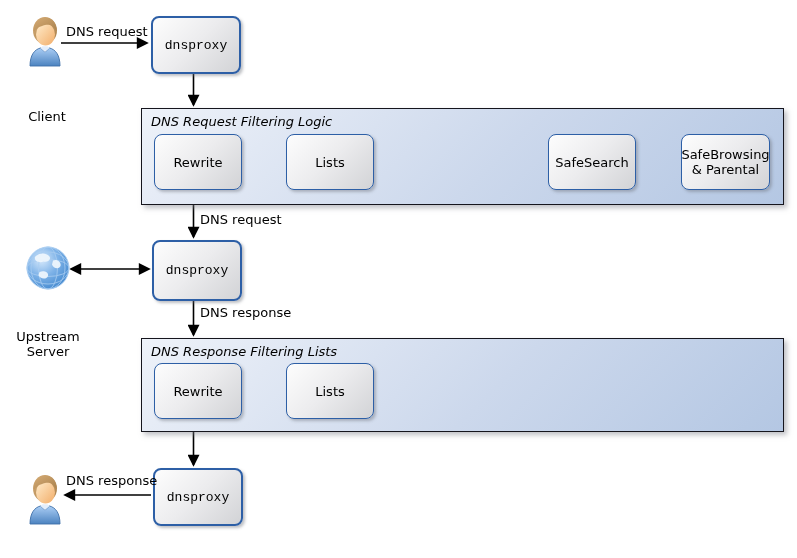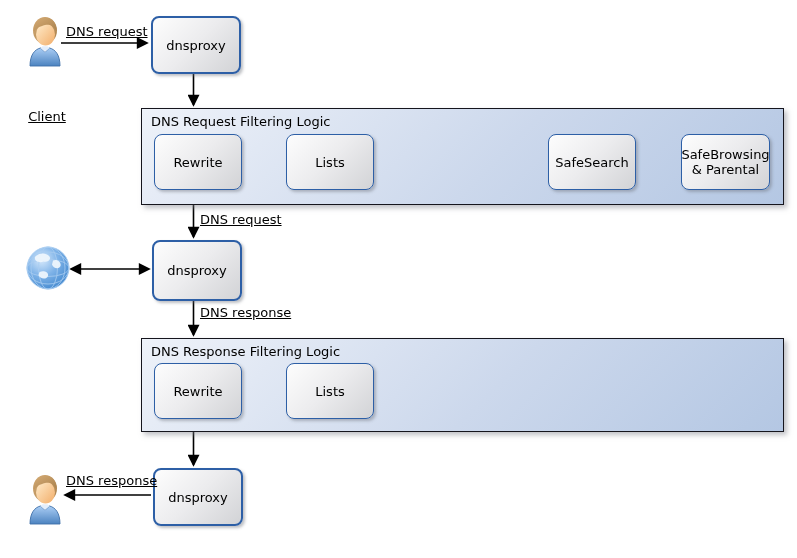--- a/index.html
+++ b/index.html
@@ -10,30 +10,30 @@
   }
   
   .node{
     position:absolute;
     border:1.5px solid #2d5fa6;border-radius:8px;
     background:linear-gradient(135deg,#fdfdfd 0%,#ececee 48%,#d2d3d6 100%);
     box-shadow:2px 2px 3px rgba(110,115,125,.45);
     display:flex;align-items:center;justify-content:center;
     text-align:center;white-space:pre-line;line-height:15px;
   }
-  .node.proxy{border-width:2px;}
+  .node.proxy{border-width:2px;font-family:Liberation Mono, monospace;}
   
   .group{
     position:absolute;
     border:1px solid #15151d;
     background:linear-gradient(135deg,#eef2f9 0%,#ccd8ec 55%,#b4c7e3 100%);
     box-shadow:3px 3px 5px rgba(130,132,142,.5);
   }
-  .group-title{position:absolute;left:9px;top:5px;white-space:nowrap;}
-  .edge-label{position:absolute;white-space:pre-line;line-height:15px;text-decoration:underline;}
+  .group-title{position:absolute;left:9px;top:5px;white-space:nowrap;font-style:italic;}
+  .edge-label{position:absolute;white-space:pre-line;line-height:15px;}
   .center{text-align:center;margin-top:38px;}
   svg.arrows{position:absolute;left:0;top:0;pointer-events:none;}
   svg.arrows line{stroke:#000;stroke-width:1.6;}
   .icon{position:absolute;}
 </style>
 </head>
 <body>
 
 <div class="canvas">
 
@@ -114,25 +114,27 @@
       <ellipse cx="23" cy="23" rx="17" ry="21"></ellipse>
       <ellipse cx="23" cy="23" rx="21" ry="8.5"></ellipse>
       <ellipse cx="23" cy="23" rx="21" ry="16"></ellipse>
     </g>
     <g fill="#eef6fd" opacity="0.95">
       <path d="M10,12 C14,7.5 21,7.5 24,11 C27,14 23,17.5 18.5,16.5 C14,18.5 9,16 10,12 Z"></path>
       <path d="M28,15.5 C32,13.5 36.5,17 35.5,21 C33.5,25 28,23 27,19.5 Z"></path>
       <path d="M14.5,27 C18.5,25 24,27 23,31 C21,35.5 14.5,33.5 13.5,30 Z"></path>
     </g>
   </svg>
+  <div class="edge-label center" style="left:7px;top:291px;width:82px">Upstream
+Server</div>
 
   <div class="edge-label" style="left:200px;top:305px">DNS response</div>
 
   <div class="group" style="left:141px;top:338px;width:641px;height:92px">
-    <div class="group-title">DNS Response Filtering Logic</div>
+    <div class="group-title">DNS Response Filtering Lists</div>
     <div class="node" style="left:12px;top:24px;width:86px;height:54px">Rewrite</div>
     <div class="node" style="left:144px;top:24px;width:86px;height:54px">Lists</div>
   </div>
 
   <div class="node proxy" style="left:153px;top:468px;width:86px;height:54px">dnsproxy</div>
 
   <div class="edge-label" style="left:66px;top:473px">DNS response</div>
 
   <svg class="icon" style="left:27px;top:473px" width="36" height="52" viewBox="0 0 36 52">
     <ellipse cx="18" cy="15.5" rx="12" ry="13.5" fill="url(#hairG)"></ellipse>

